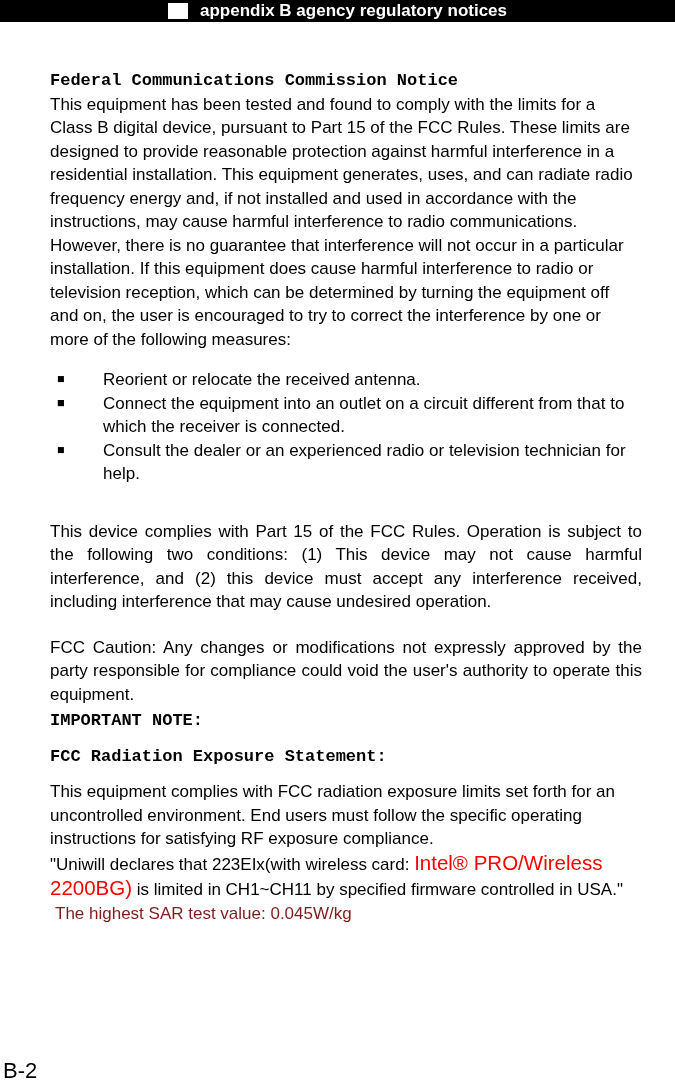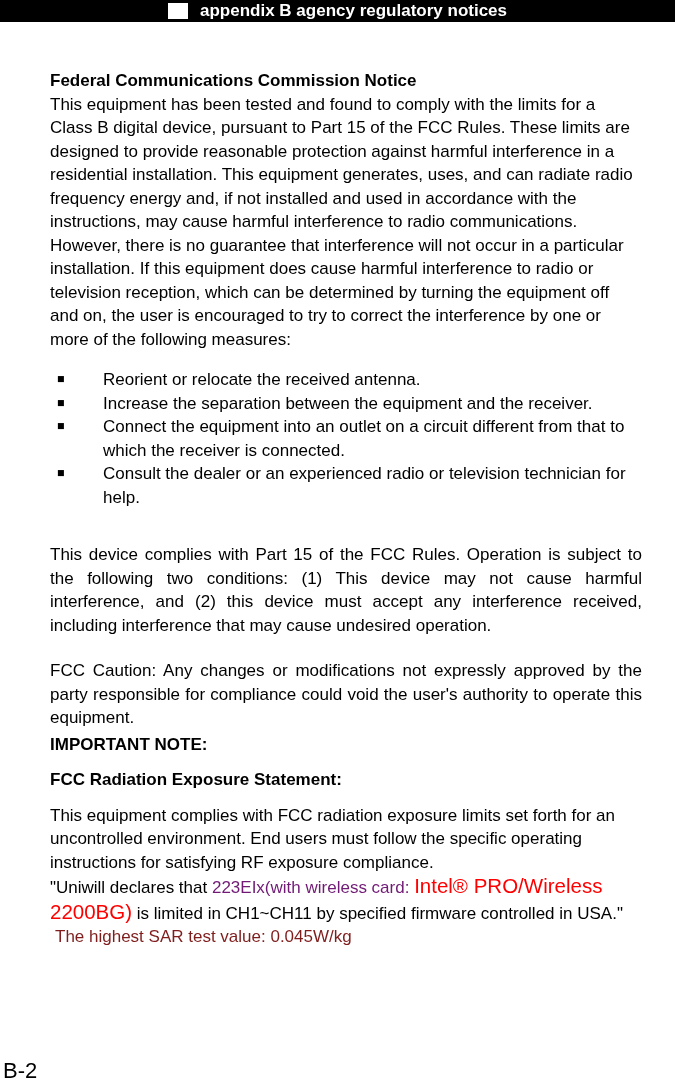--- a/index.html
+++ b/index.html
@@ -28,21 +28,21 @@
     width: 20px; height: 16px;
     background: #ffffff;
     flex: 0 0 auto;
   }
   .content {
     position: absolute;
     top: 69px; left: 50px;
     width: 592px;
   }
   .doc-heading {
-    font-size: 17px; font-weight: bold;
+    font-size: 17px; font-weight: bold; font-family: Liberation Mono, monospace;
   }
   .para1 { margin-bottom: 17px; }
   ul.measures {
     list-style: none;
     margin-bottom: 34px;
   }
   ul.measures li {
     position: relative;
     padding-left: 53px;
   }
@@ -50,21 +50,21 @@
     position: absolute; left: 7px; top: 0;
     font-size: 12.5px;
   }
   .part15 { text-align: justify; margin-bottom: 22px; }
   .caution { text-align: justify; margin-bottom: 3px; }
   .important-note { margin-bottom: 12px; }
   .radiation-heading { margin-bottom: 12px; }
   .radbody { }
   .transmitter { text-align: justify; text-indent: 4px; }
   .uniwill { }
-  .red { color: #701a75; }
+  .red { color: #000000; }
   .red-big { color: #ff0000; font-size: 20.5px; }
   .sar { color: #7f1d1d; text-indent: 5px; }
   .oem { }
   .footer {
     position: absolute; left: 3px; bottom: 4px;
     font-size: 22px;
   }
 </style>
 </head>
 <body>
@@ -80,21 +80,20 @@
 
   <p class="para1">This equipment has been tested and found to comply with the limits for a Class B digital device, pursuant to Part 15 of the FCC Rules. These limits are designed to provide reasonable protection against harmful interference in a residential installation. This equipment generates, uses, and can radiate radio frequency energy and, if not installed and used in accordance with the instructions, may cause harmful interference to radio communications. However, there is no guarantee that interference will not occur in a particular installation. If this equipment does cause harmful interference to radio or television reception, which can be determined by turning the equipment off and on, the user is encouraged to try to correct the interference by one or more of the following measures:</p>
 
   <ul class="measures">
     <li>
       <span class="li-square">■</span>
       <span>Reorient or relocate the received antenna.</span>
     </li>
     <li>
       <span class="li-square">■</span>
-      <span>Increase the separation between the equipment and the receiver.</span>
     </li>
     <li>
       <span class="li-square">■</span>
       <span>Connect the equipment into an outlet on a circuit different from that to which the receiver is connected.</span>
     </li>
     <li>
       <span class="li-square">■</span>
       <span>Consult the dealer or an experienced radio or television technician for help.</span>
     </li>
   </ul>

